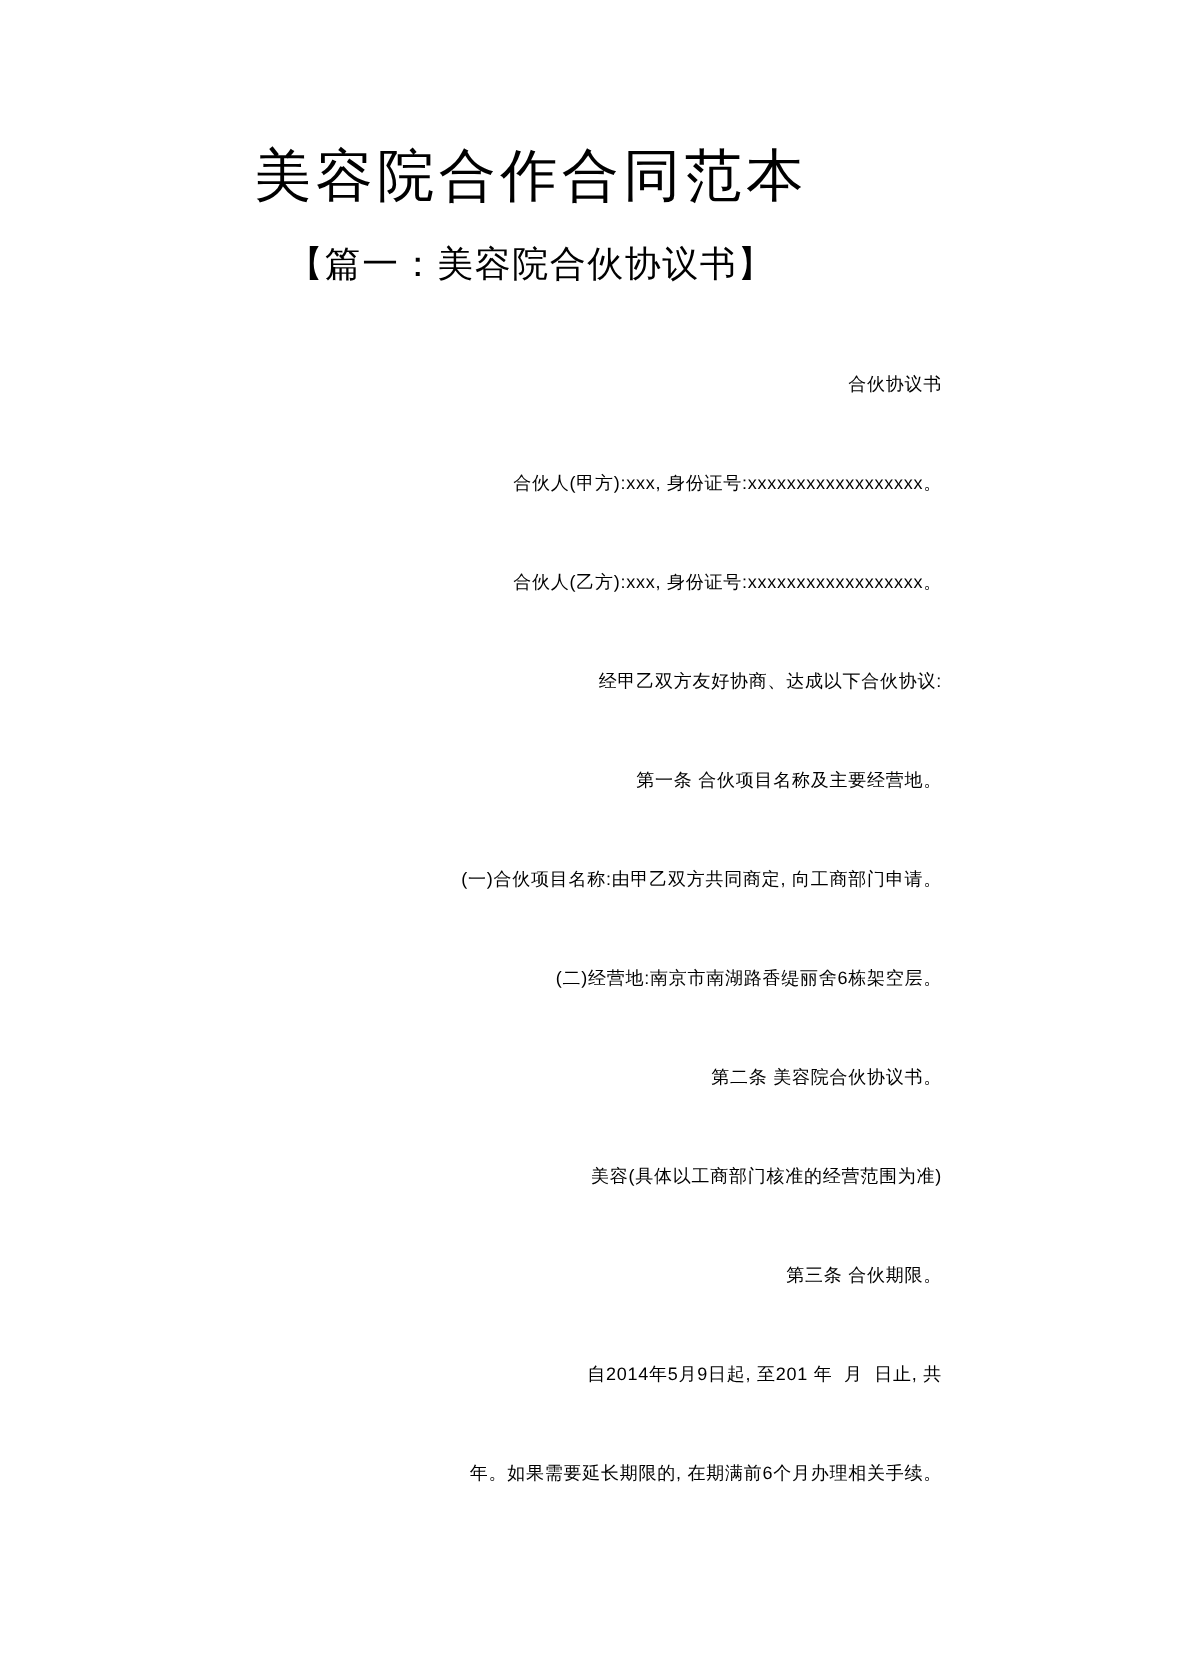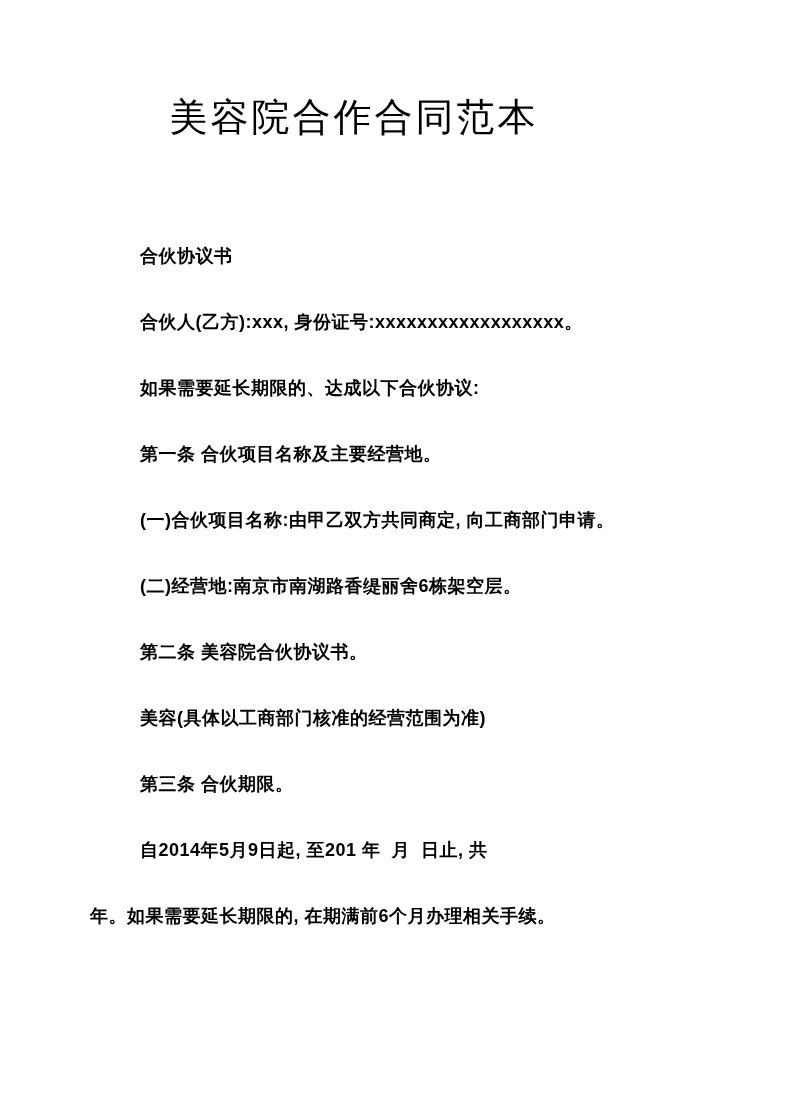--- a/index.html
+++ b/index.html
@@ -43,46 +43,49 @@
   }
   .doc-body {
     position: absolute;
     top: 244px;
     left: 90px;
     right: 80px;
   }
   .para {
     margin: 0 0 42px 0;
     font-family: "Liberation Sans", "DejaVu Sans", sans-serif;
-    font-weight: bold;
-    font-size: 18px;
+    font-weight: normal;
+    font-size: 12px;
     line-height: 24px;
     letter-spacing: 0.5px;
     white-space: pre;
     text-indent: 50px;
+    text-align: right;
   }
   .para.tight {
   }
   .para.flush {
     text-indent: 0;
     margin-bottom: 4px;
   }
 </style>
 </head>
 <body>
 
 <div class="page">
 
   <h1 class="doc-title">美容院合作合同范本</h1>
 
+  <h2 class="doc-subtitle">【篇一：美容院合伙协议书】</h2>
 
   <div class="doc-body">
     <p class="para">合伙协议书</p>
+    <p class="para"> 合伙人(甲方):xxx, 身份证号:xxxxxxxxxxxxxxxxxx。</p>
     <p class="para">合伙人(乙方):xxx, 身份证号:xxxxxxxxxxxxxxxxxx。</p>
-    <p class="para">如果需要延长期限的、达成以下合伙协议:</p>
+    <p class="para">经甲乙双方友好协商、达成以下合伙协议:</p>
     <p class="para">第一条 合伙项目名称及主要经营地。</p>
     <p class="para">(一)合伙项目名称:由甲乙双方共同商定, 向工商部门申请。</p>
     <p class="para">(二)经营地:南京市南湖路香缇丽舍6栋架空层。</p>
     <p class="para">第二条 美容院合伙协议书。</p>
     <p class="para">美容(具体以工商部门核准的经营范围为准)</p>
     <p class="para">第三条 合伙期限。</p>
     <p class="para tight">自2014年5月9日起, 至201 年  月  日止, 共</p>
     <p class="para flush">年。如果需要延长期限的, 在期满前6个月办理相关手续。</p>
   </div>
 

